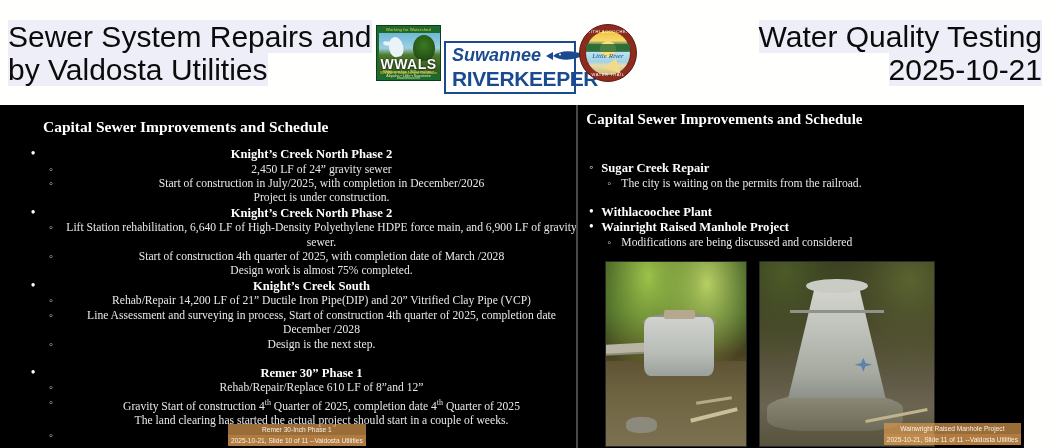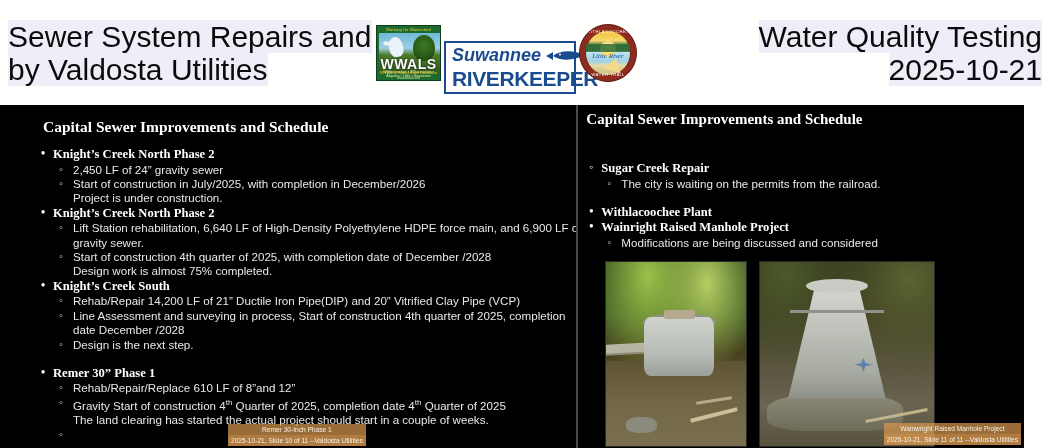--- a/index.html
+++ b/index.html
@@ -157,40 +157,40 @@
   .divider { width: 2px; height: 343px; background: #4a4a4a; flex: 0 0 auto; }
   .slide-right { width: 457px; }
 
   .slide-title {
     position: absolute; color: #ffffff; font-weight: 700;
     font-family: "Liberation Serif", serif;
   }
   .slide-left .slide-title  { left: 43px; top: 13px; font-size: 15.5px; }
   .slide-right .slide-title { left: 8px;  top: 6px;  font-size: 15px; }
 
-  .body-left  { position: absolute; left: 38px; top: 42px; width: 552px; }
+  .body-left  { position: absolute; left: 28px; top: 42px; width: 552px; text-align: center; }
   .body-right { position: absolute; left: 8px;  top: 56px; width: 440px; }
 
   ul.lvl1 { list-style: none; }
   li.b1 {
     position: relative; padding-left: 15px;
     color: #ffffff; font-weight: 700; font-size: 12.6px; line-height: 15.5px;
     font-family: "Liberation Serif", serif;
   }
   li.b1:before {
     content: "\2022"; position: absolute; left: 3px; top: -1px;
     font-size: 12px; color: #ffffff;
   }
   li.b1.hollow:before {
     content: "\25E6"; font-size: 12px;
   }
   li.b2 {
     position: relative; padding-left: 17px; margin-left: 18px;
     color: #e8e8e8; font-weight: 400; font-size: 11.6px; line-height: 14.4px;
-    font-family: Liberation Sans, sans-serif;
+    font-family: Liberation Serif, serif;
   }
   li.b2:before {
     content: "\25E6"; position: absolute; left: 3px; top: -1px;
     font-size: 11px; color: #dcdcdc;
   }
   li.b2.nobullet:before { content: ""; }
   .spacer { height: 14px; }
   sup { font-size: 8px; vertical-align: super; }
 
   
@@ -362,21 +362,21 @@
     <div class="slide slide-left">
       <div class="slide-title">Capital Sewer Improvements and Schedule</div>
 
       <ul class="lvl1 body-left" id="left-list">
           <li class="b1">Knight’s Creek North Phase 2</li>
           <li class="b2">2,450 LF of 24” gravity sewer</li>
           <li class="b2">Start of construction in July/2025, with completion in December/2026</li>
           <li class="b2 nobullet">Project is under construction.</li>
           <li class="b1">Knight’s Creek North Phase 2</li>
           <li class="b2">Lift Station rehabilitation, 6,640 LF of High-Density Polyethylene  HDPE force main, and 6,900 LF of gravity sewer.</li>
-          <li class="b2">Start of construction 4th quarter of 2025, with completion date of December /2028</li>
+          <li class="b2">Start of construction 4th quarter of 2025, with completion date of March /2028</li>
           <li class="b2 nobullet">Design work is almost 75% completed.</li>
           <li class="b1">Knight’s Creek South</li>
           <li class="b2">Rehab/Repair 14,200 LF of 21” Ductile Iron Pipe(DIP) and 20” Vitrified Clay Pipe (VCP)</li>
           <li class="b2">Line Assessment and surveying in process, Start of construction 4th quarter of 2025, completion date December /2028</li>
           <li class="b2">Design is the next step.</li>
           <div class="spacer"></div>
           <li class="b1">Remer 30” Phase 1</li>
           <li class="b2">Rehab/Repair/Replace 610 LF of 8”and 12”</li>
           <li class="b2">Gravity Start of construction 4<sup>th</sup> Quarter of 2025, completion date 4<sup>th</sup> Quarter of 2025</li>
           <li class="b2 nobullet">The land clearing has started the actual project should start in a couple of weeks.</li>

